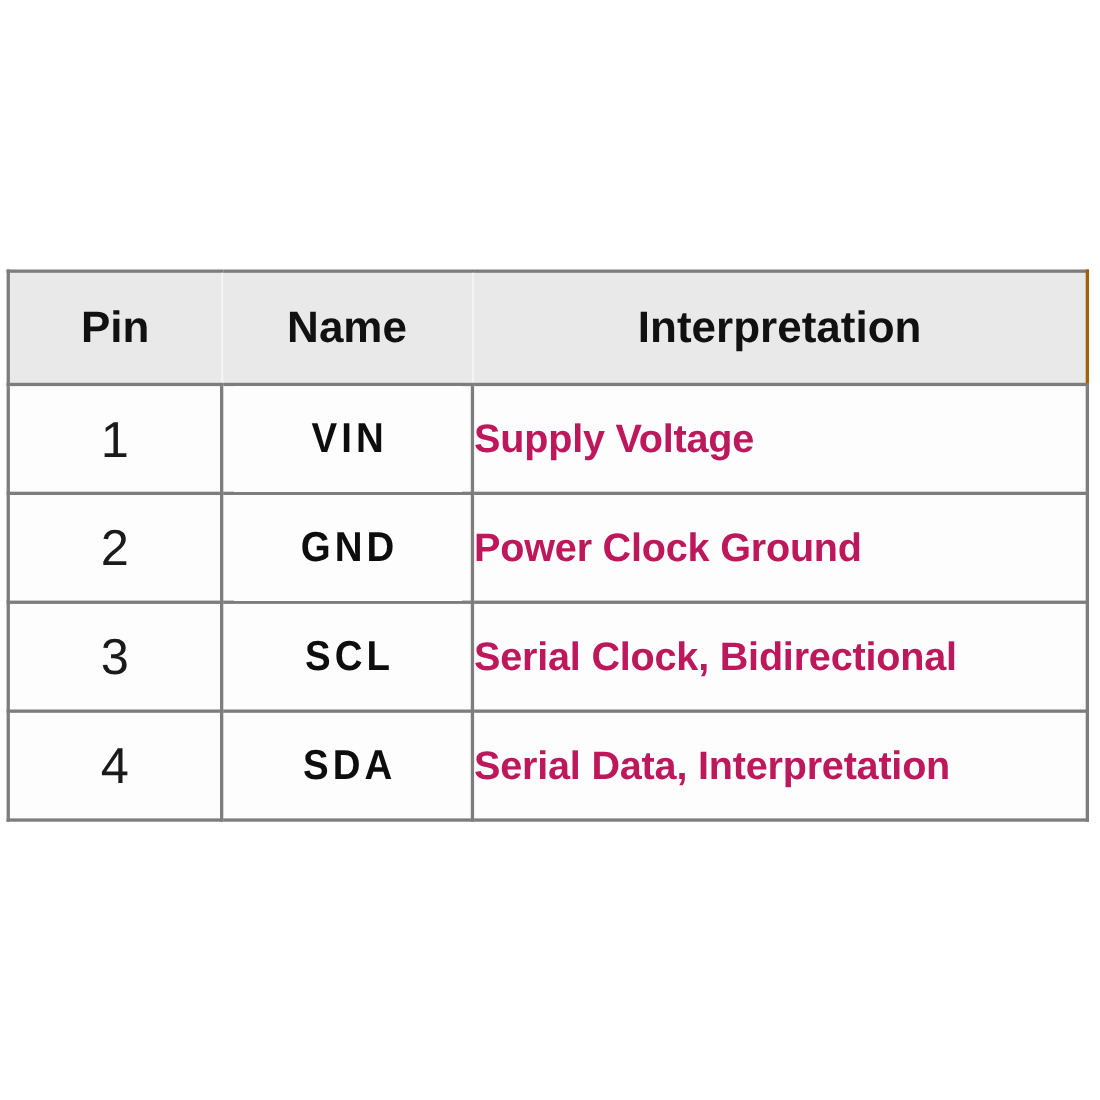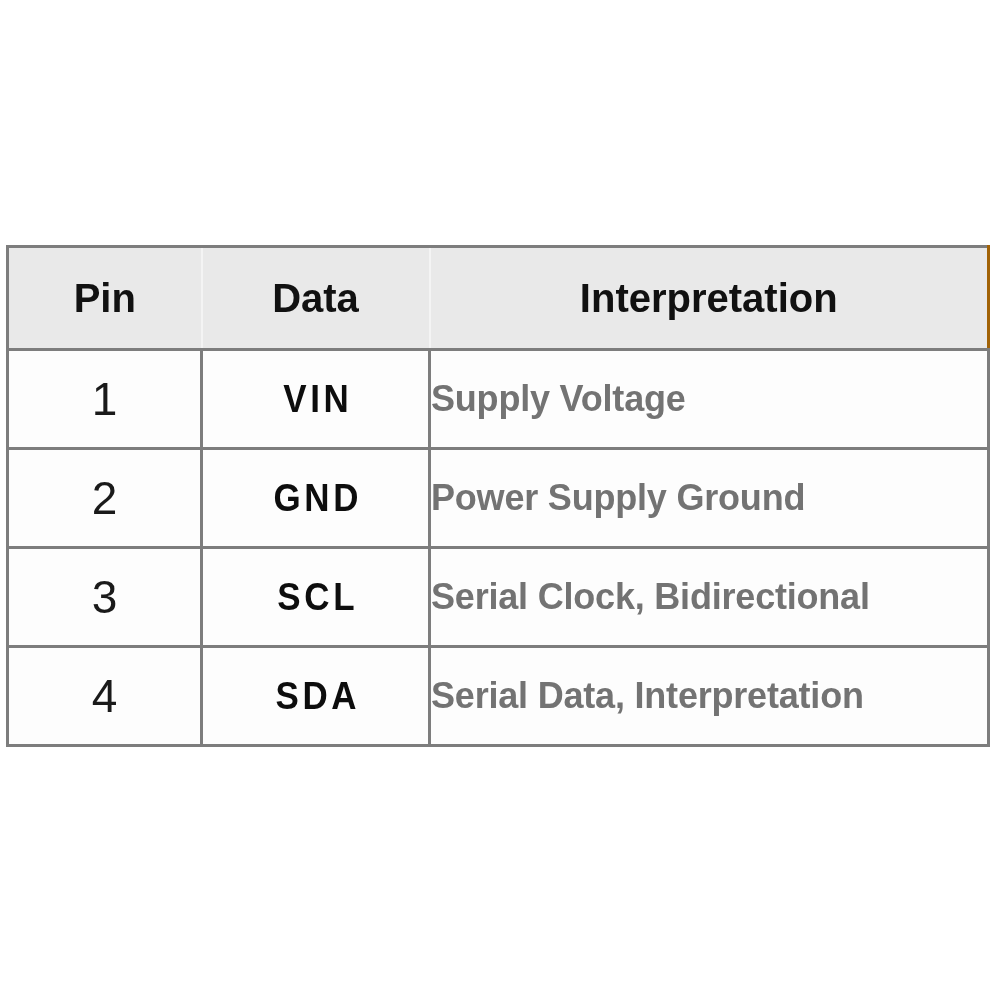--- a/index.html
+++ b/index.html
@@ -85,21 +85,21 @@
     color: #0d0d0d;
     letter-spacing: 4px;
     text-indent: 4px;
     transform: scaleX(0.92);
   }
 
   .cell-interp {
     text-align: left;
     font-size: 36px;
     font-weight: bold;
-    color: #737373;
+    color: #be185d;
     padding-left: 22px;
     letter-spacing: -0.2px;
   }
 
   .cell-inner {
     display: block;
     line-height: 1;
   }
 </style>
 </head>
@@ -110,21 +110,21 @@
   <table class="pinout-table">
     <colgroup>
       <col class="col-pin">
       <col class="col-name">
       <col class="col-interp">
     </colgroup>
 
     <thead>
       <tr>
         <th class="th-first">Pin</th>
-        <th>Data</th>
+        <th>Name</th>
         <th class="th-last">Interpretation</th>
       </tr>
     </thead>
 
     <tbody>
 
       <tr>
         <td class="cell-pin">
           <span class="cell-inner">1</span>
         </td>
@@ -137,21 +137,21 @@
       </tr>
 
       <tr>
         <td class="cell-pin">
           <span class="cell-inner">2</span>
         </td>
         <td class="cell-name">
           <span class="cell-inner">GND</span>
         </td>
         <td class="cell-interp">
-          <span class="cell-inner">Power Supply Ground</span>
+          <span class="cell-inner">Power Clock Ground</span>
         </td>
       </tr>
 
       <tr>
         <td class="cell-pin">
           <span class="cell-inner">3</span>
         </td>
         <td class="cell-name">
           <span class="cell-inner">SCL</span>
         </td>

